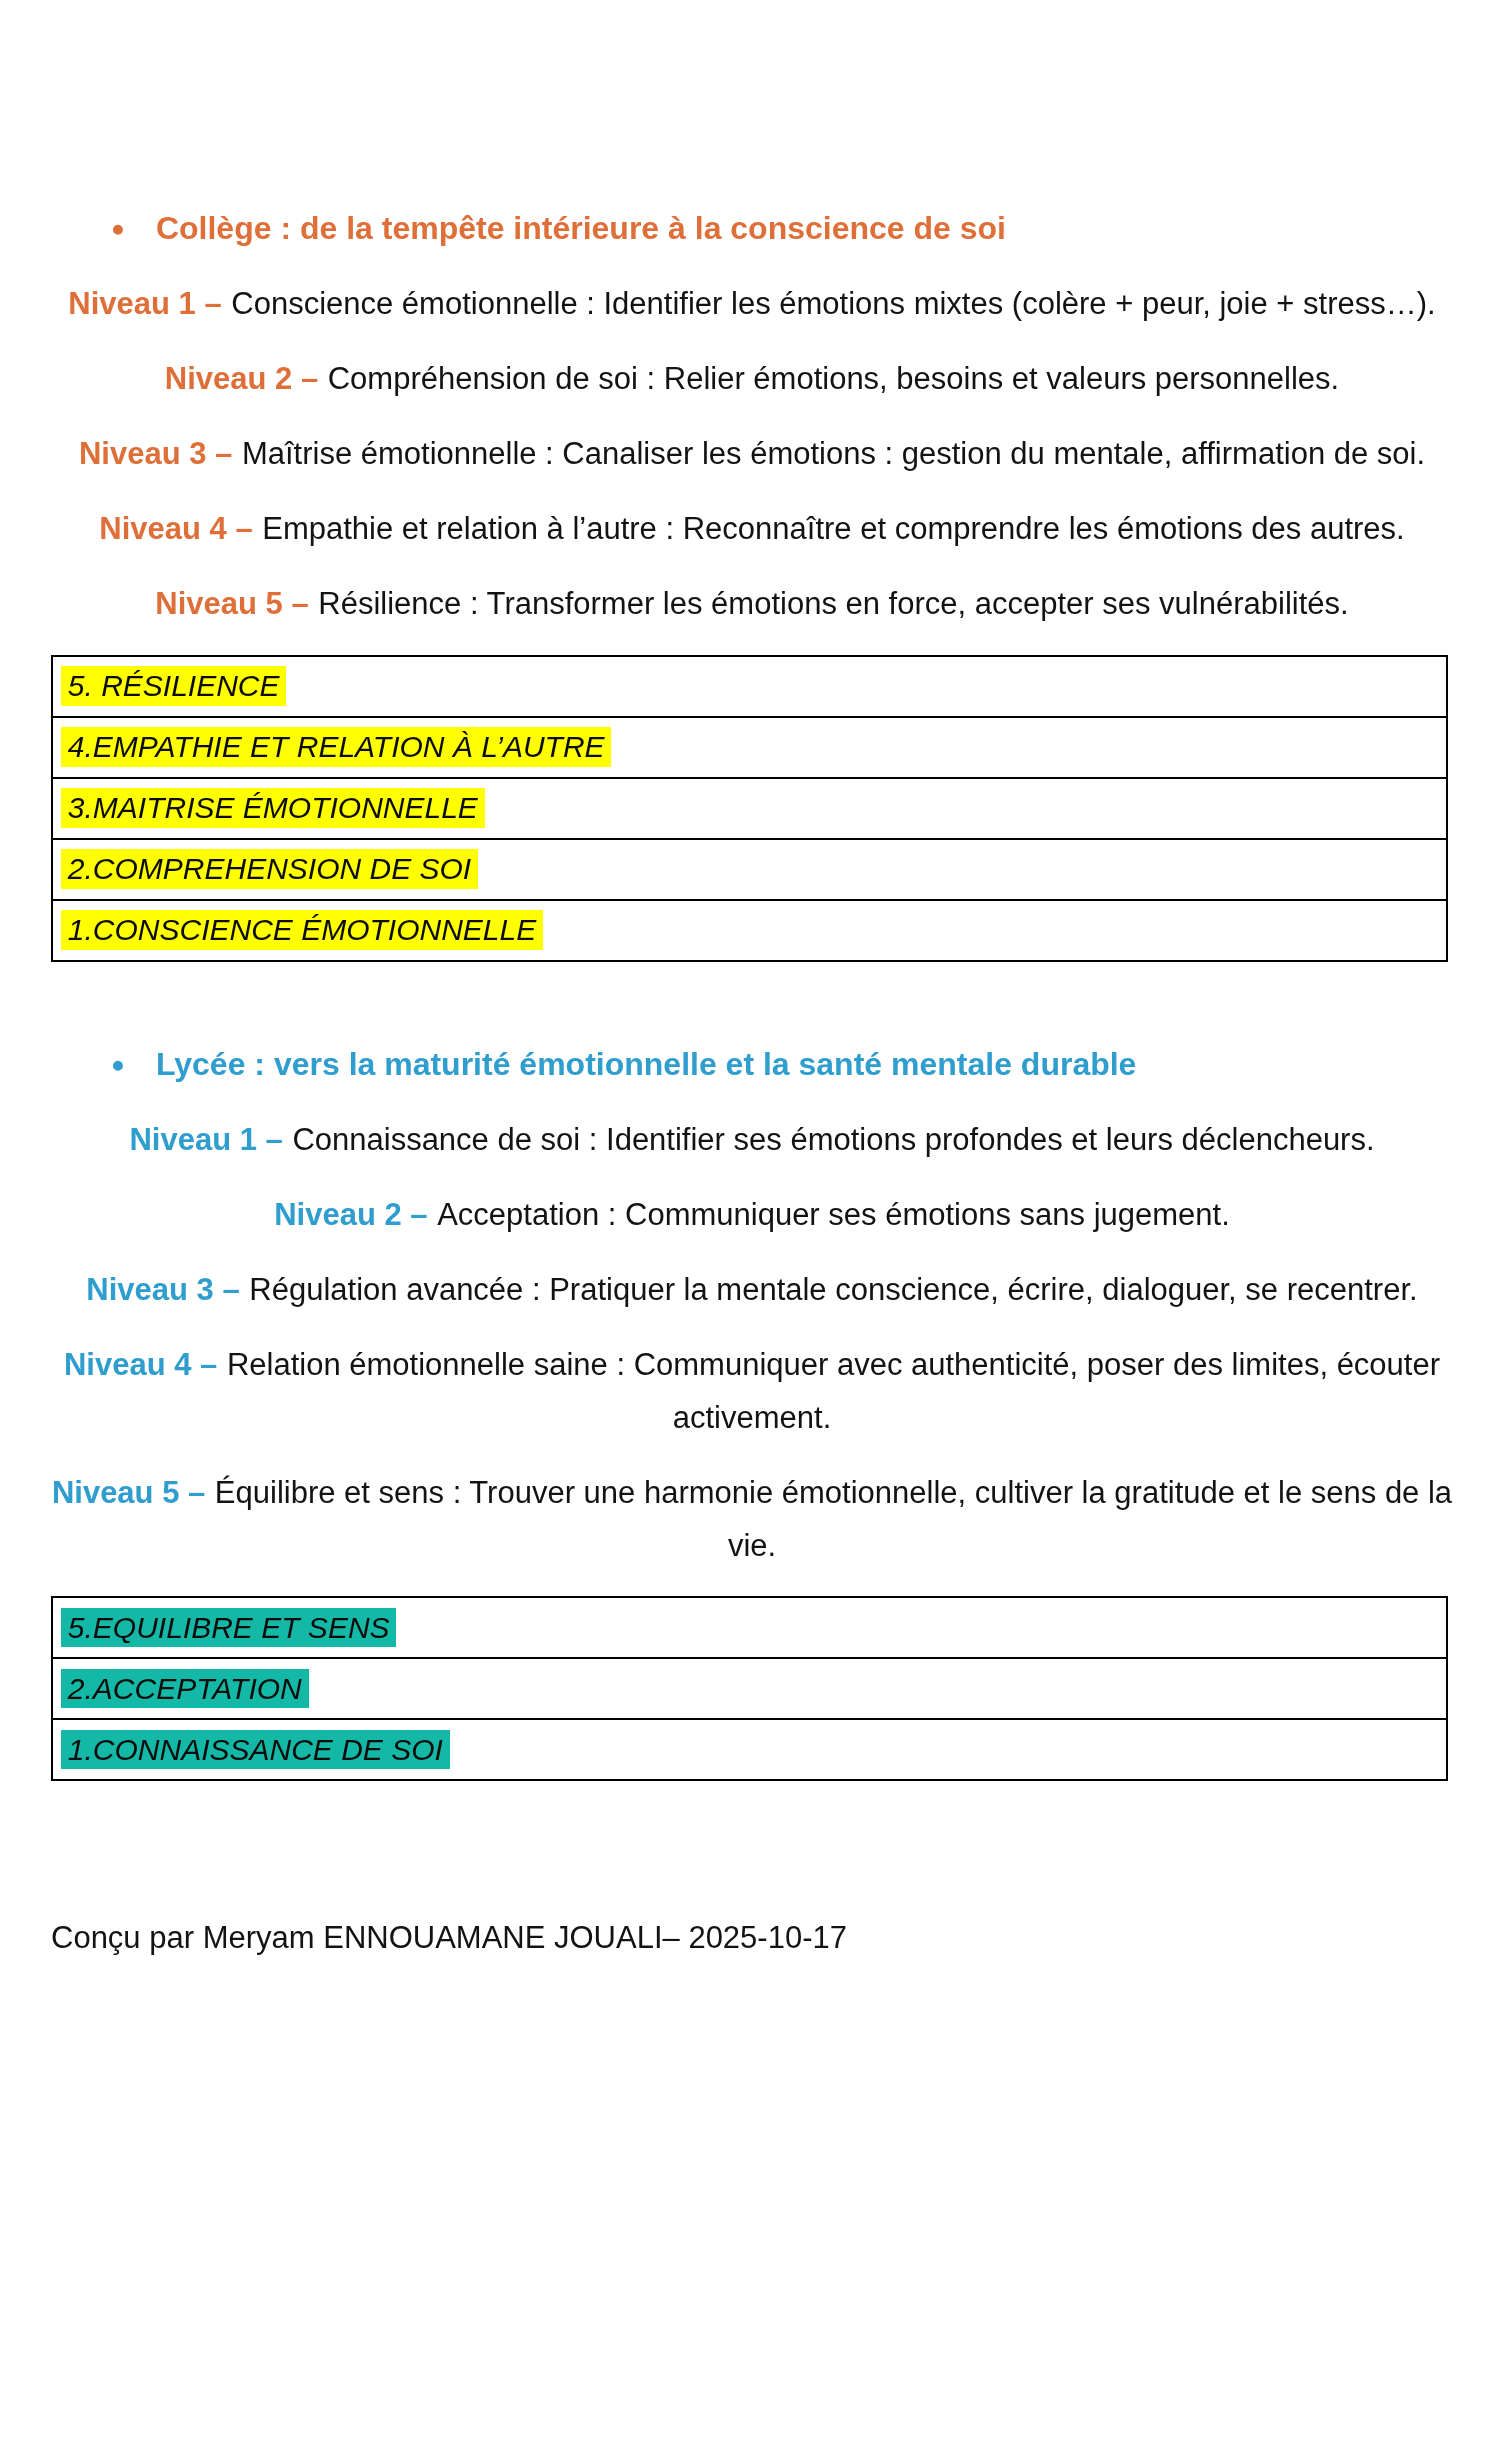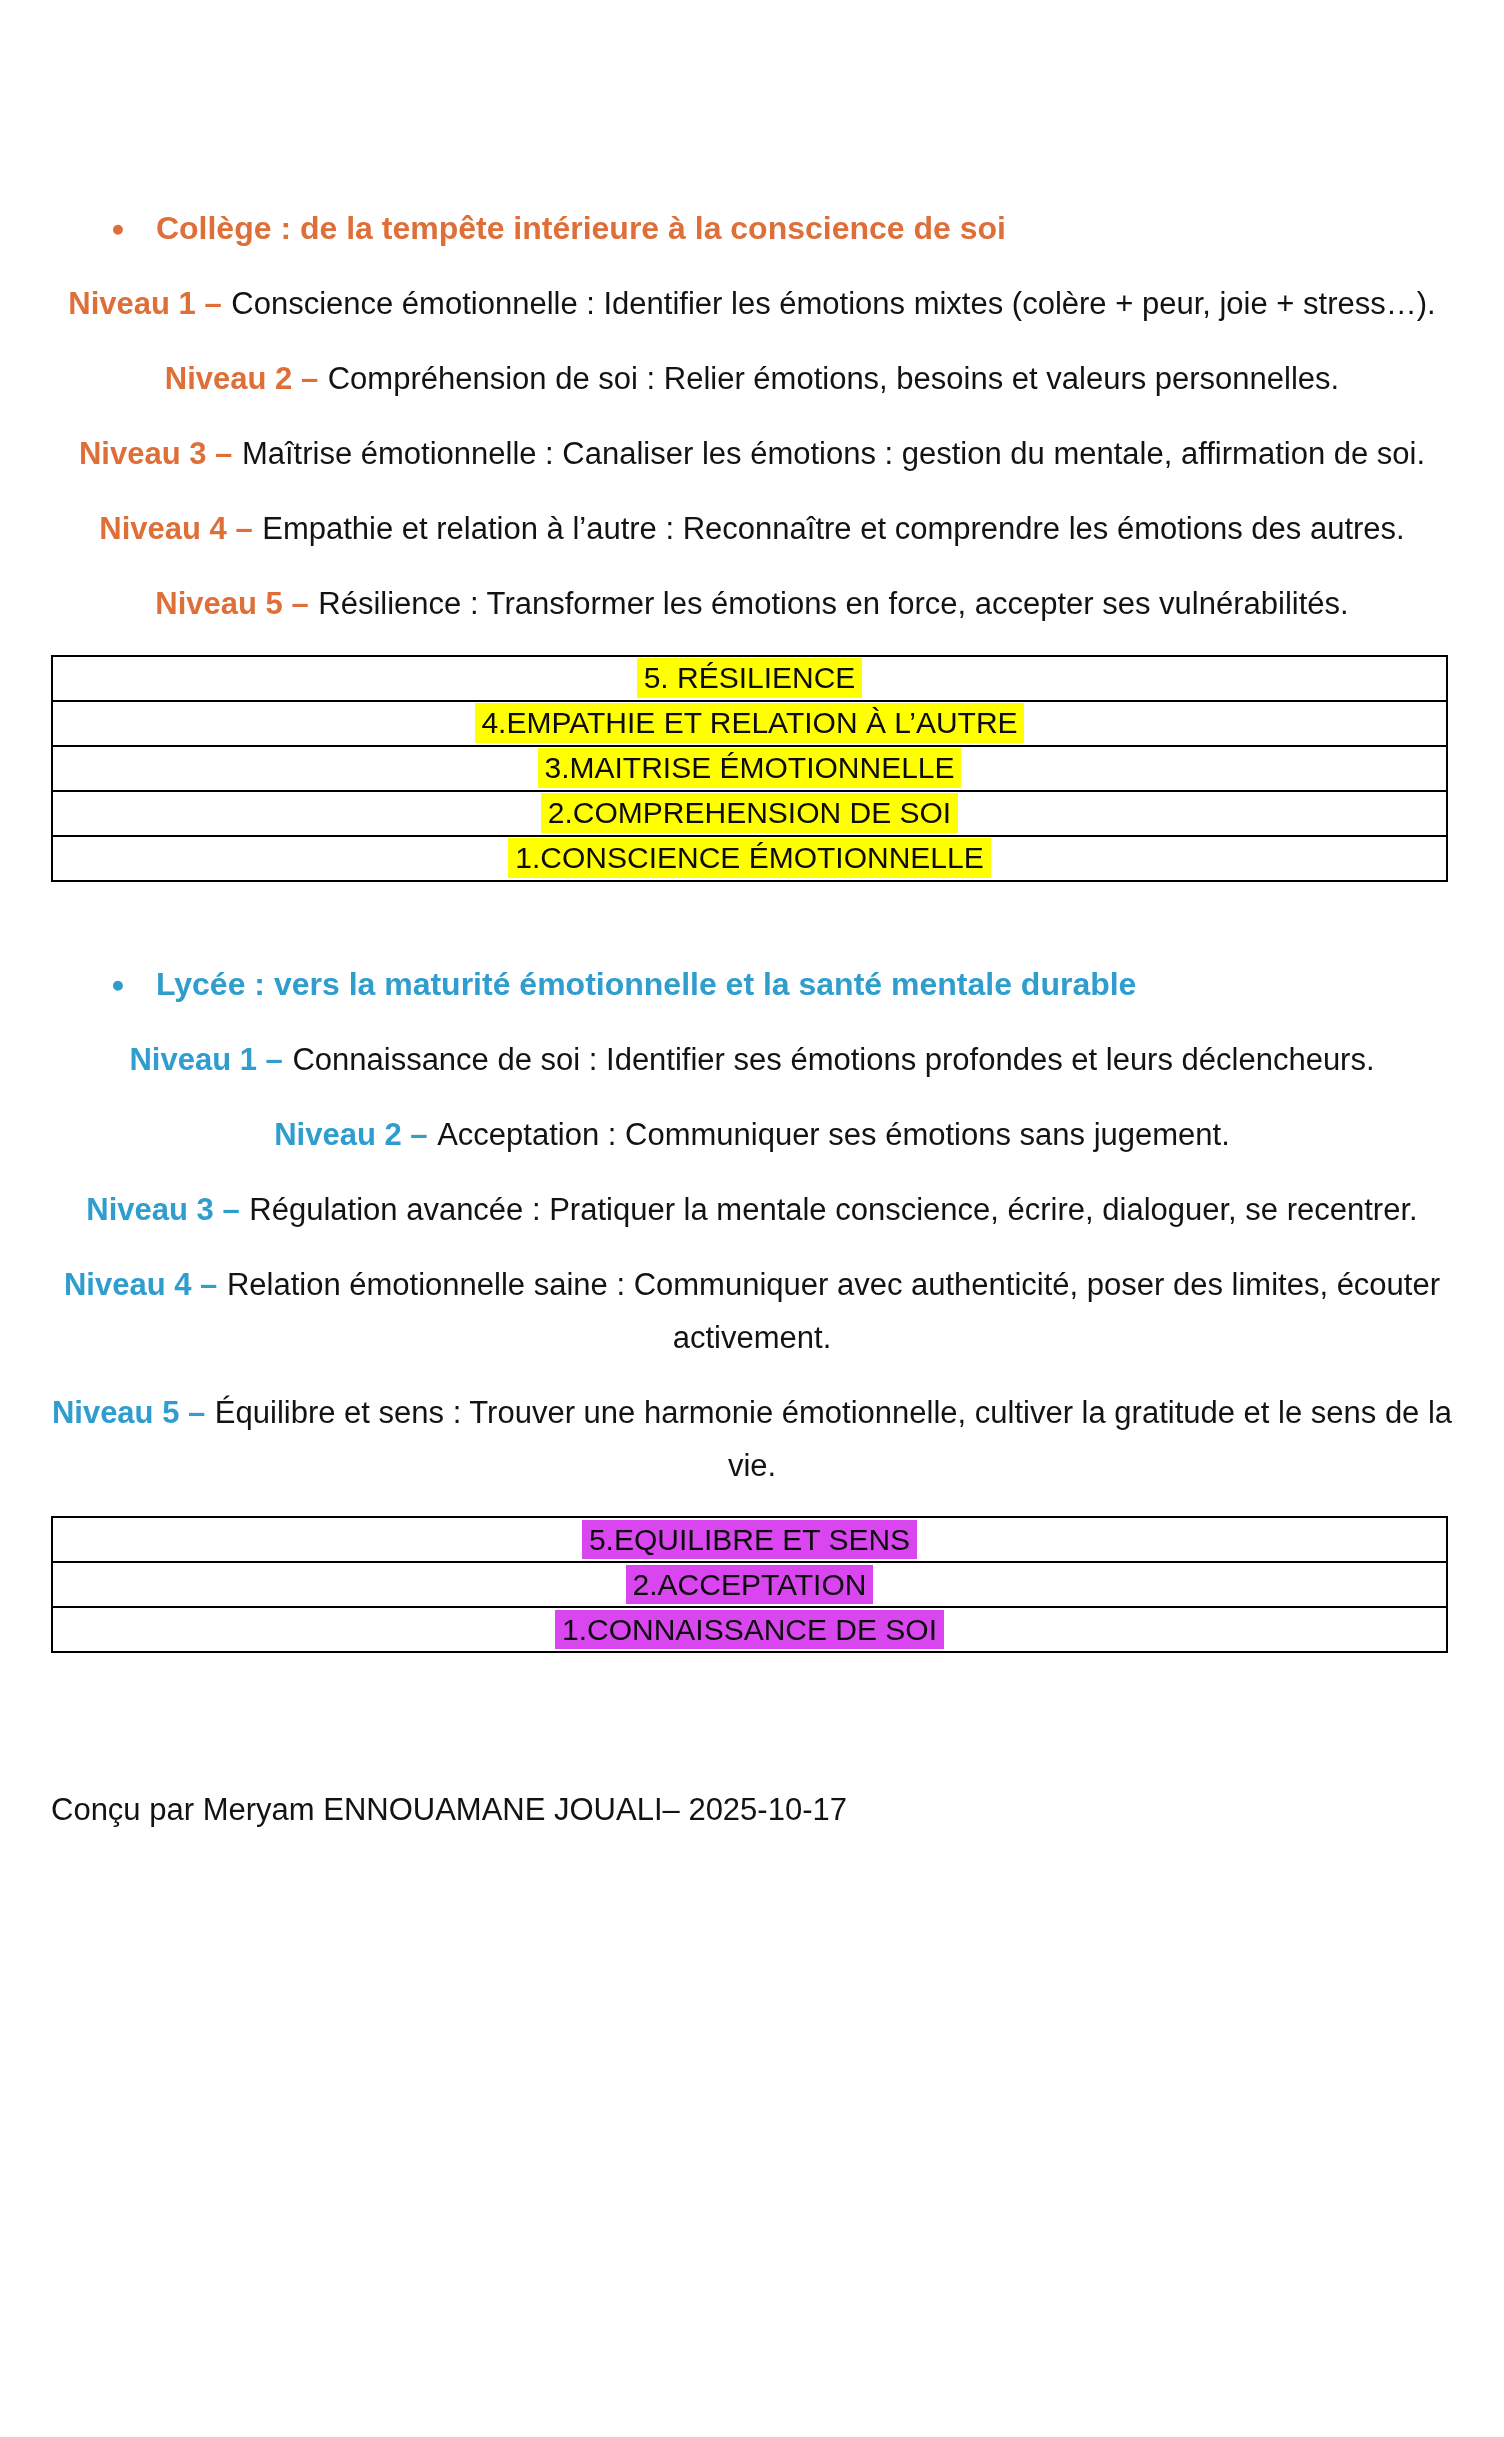--- a/index.html
+++ b/index.html
@@ -49,34 +49,34 @@
 
   table.pyramid {
     border-collapse: collapse;
     width: 1397px;
     margin-top: 24.6px;
     table-layout: fixed;
   }
   table.pyramid td {
     border: 2.1px solid #000000;
     height: 43px;
-    text-align: center;
     vertical-align: middle;
-    padding: 0;
+    padding: 8px;
+    font-style: italic;
   }
   .hl {
     display: inline-block;
     font-size: 30px;
     line-height: 38px;
     padding: 0.7px 6.8px;
     color: #0c0c0c;
     white-space: nowrap;
   }
   .hl-yellow { background: #FFFF00; }
-  .hl-teal   { background: #d946ef; }
+  .hl-teal   { background: #14b8a6; }
 
   p.footer-credit {
     font-size: 31px;
     line-height: 53px;
     margin: 130px 0 0 0;
     color: #131313;
   }
 </style>
 </head>
 <body>

